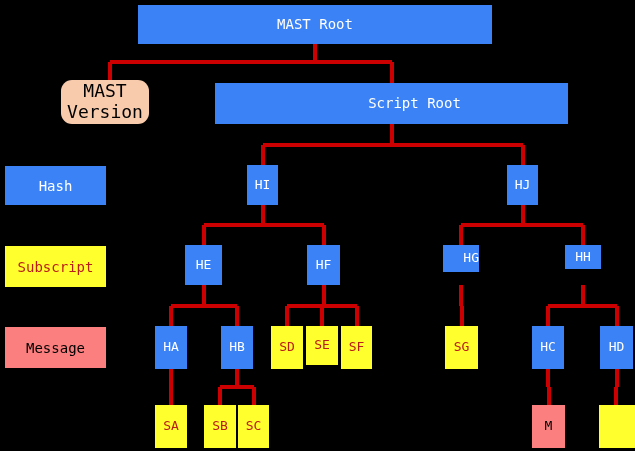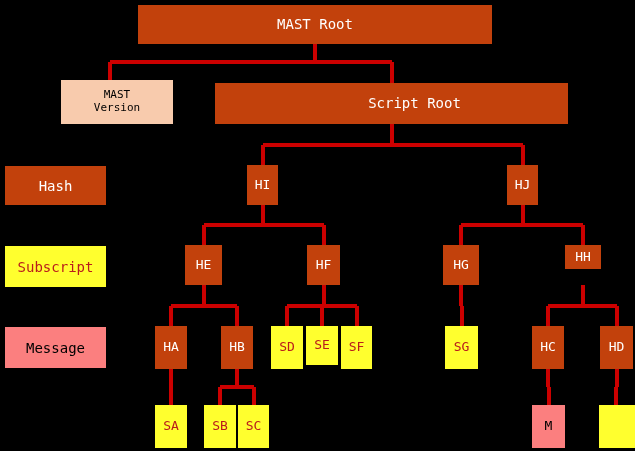--- a/index.html
+++ b/index.html
@@ -28,21 +28,21 @@
     box-sizing: border-box;
     display: flex;
     align-items: center;
     justify-content: center;
     text-align: center;
     line-height: 1.15;
     white-space: pre-line;
     z-index: 3;
   }
   .n-hash {
-    background: #c2410c;
+    background: #3b82f6;
     color: #FFFFFF;
   }
   .n-subscript {
     background: #FFFF2E;
     color: #b91c1c;
   }
   .n-message {
     background: #FB7F7F;
     color: #000000;
   }
@@ -112,28 +112,28 @@
 <div class="legend-box n-hash" style="left: 5px; top: 166px; width: 101px; height: 39px; font-size: 14px;">
       <span>Hash</span>
     </div>
     <div class="legend-box n-subscript" style="left: 5px; top: 246px; width: 101px; height: 41px; font-size: 14px;">
       <span>Subscript</span>
     </div>
     <div class="legend-box n-message" style="left: 5px; top: 327px; width: 101px; height: 41px; font-size: 14px;">
       <span>Message</span>
     </div>
     <div class="node n-hash" style="left: 138px; top: 5px; width: 354px; height: 39px; font-size: 14px;"><span>MAST Root</span></div>
-    <div class="node n-version" style="left: 61px; top: 80px; width: 112px; height: 44px; font-size: 11px;"><span>MAST
+    <div class="node n-version" style="left: 61px; top: 80px; width: 88px; height: 44px; font-size: 18px; border-radius: 11px;"><span>MAST
 Version</span></div>
     <div class="node n-hash" style="left: 215px; top: 83px; width: 353px; height: 41px; font-size: 14px; padding-left: 46px;"><span>Script Root</span></div>
     <div class="node n-hash" style="left: 247px; top: 165px; width: 31px; height: 40px; font-size: 13px;"><span>HI</span></div>
     <div class="node n-hash" style="left: 507px; top: 165px; width: 31px; height: 40px; font-size: 13px;"><span>HJ</span></div>
     <div class="node n-hash" style="left: 185px; top: 245px; width: 37px; height: 40px; font-size: 13px;"><span>HE</span></div>
     <div class="node n-hash" style="left: 307px; top: 245px; width: 33px; height: 40px; font-size: 13px;"><span>HF</span></div>
-    <div class="node n-hash" style="left: 443px; top: 245px; width: 36px; height: 40px; font-size: 13px;"><span>HG</span></div>
+    <div class="node n-hash" style="left: 443px; top: 245px; width: 36px; height: 27px; font-size: 13px; justify-content: flex-end;"><span>HG</span></div>
     <div class="node n-hash" style="left: 565px; top: 245px; width: 36px; height: 24px; font-size: 13px;"><span>HH</span></div>
     <div class="node n-hash" style="left: 155px; top: 326px; width: 32px; height: 43px; font-size: 13px;"><span>HA</span></div>
     <div class="node n-hash" style="left: 221px; top: 326px; width: 32px; height: 43px; font-size: 13px;"><span>HB</span></div>
     <div class="node n-subscript" style="left: 271px; top: 326px; width: 32px; height: 43px; font-size: 13px;"><span>SD</span></div>
     <div class="node n-subscript" style="left: 306px; top: 326px; width: 32px; height: 39px; font-size: 13px;"><span>SE</span></div>
     <div class="node n-subscript" style="left: 341px; top: 326px; width: 31px; height: 43px; font-size: 13px;"><span>SF</span></div>
     <div class="node n-subscript" style="left: 445px; top: 326px; width: 33px; height: 43px; font-size: 13px;"><span>SG</span></div>
     <div class="node n-hash" style="left: 600px; top: 326px; width: 33px; height: 43px; font-size: 13px;"><span>HD</span></div>
     <div class="node n-hash" style="left: 532px; top: 326px; width: 32px; height: 43px; font-size: 13px;"><span>HC</span></div>
     <div class="node n-subscript" style="left: 155px; top: 405px; width: 32px; height: 43px; font-size: 13px;"><span>SA</span></div>

